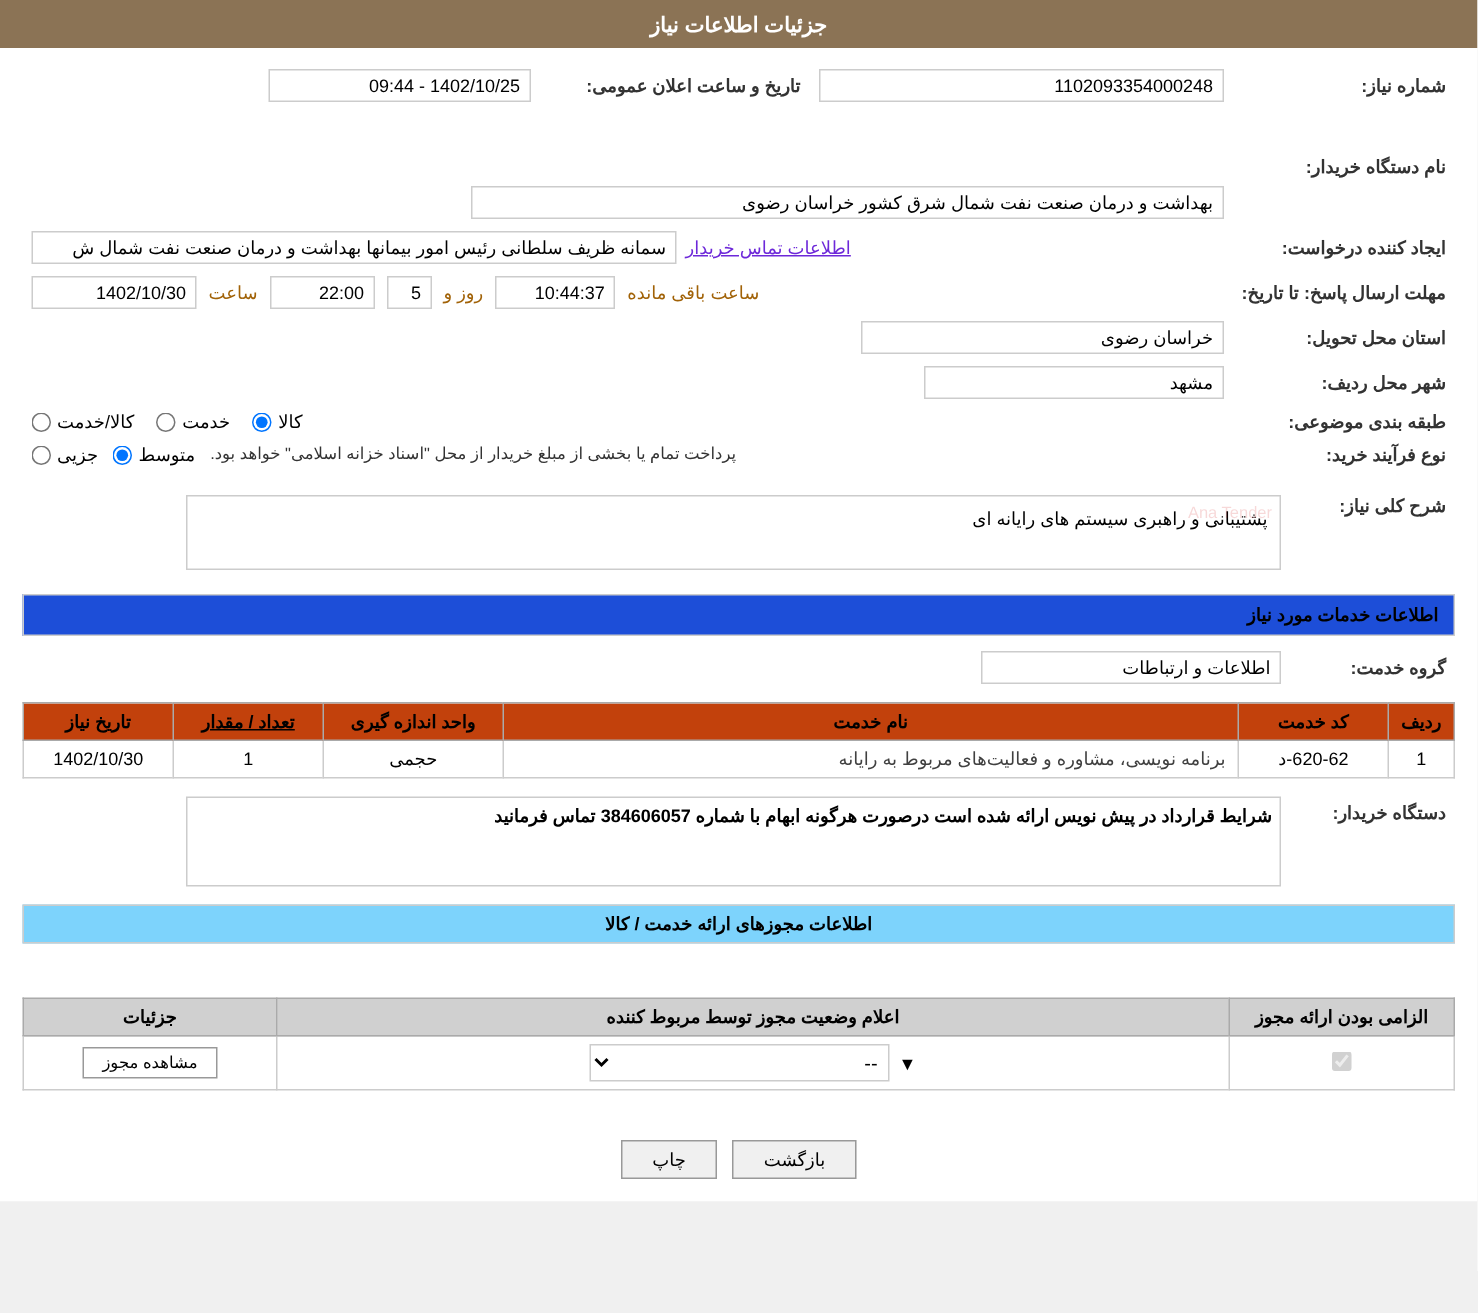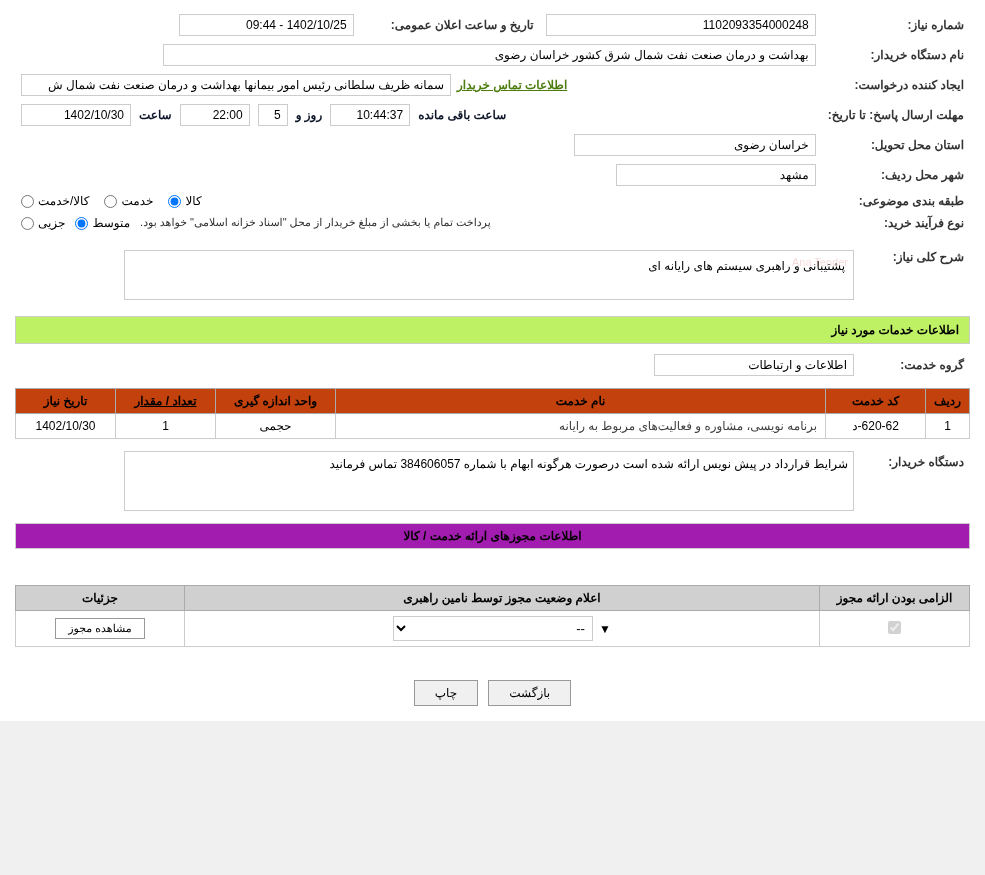--- a/index.html
+++ b/index.html
@@ -45,27 +45,26 @@
       text-align: right;
     }
     .input-box {
       border: 1px solid #ccc;
       background: #fff;
       padding: 3px 6px;
       text-align: right;
       display: inline-block;
     }
     .blue-link {
-      color: #4d7c0f;
+      color: #6d28d9;
       text-decoration: underline;
       cursor: pointer;
-      font-weight: bold;
     }
     .section-header {
-      background: #bef264;
+      background: #1d4ed8;
       border: 1px solid #ccc;
       padding: 6px 10px;
       font-weight: bold;
       text-align: right;
       margin: 8px 0 6px 0;
     }
     .radio-group {
       display: flex;
       flex-direction: row-reverse;
       gap: 15px;
@@ -109,21 +108,21 @@
     }
     .notes-box {
       border: 1px solid #ccc;
       background: #fff;
       min-height: 60px;
       padding: 5px;
       text-align: right;
       width: 100%;
     }
     .section-divider {
-      background: #a21caf;
+      background: #7dd3fc;
       border: 1px solid #ccc;
       padding: 5px 6px;
       text-align: center;
       margin: 8px 0;
       font-weight: bold;
     }
     .permit-table {
       width: 100%;
       border-collapse: collapse;
       margin: 8px 0;
@@ -158,22 +157,22 @@
       font-size: 11px;
     }
     .footer-buttons {
       text-align: center;
       padding: 15px;
       display: flex;
       justify-content: center;
       gap: 10px;
     }
     .inline-label {
-      font-weight: bold;
-      color: #0f172a;
+      font-weight: normal;
+      color: #a16207;
     }
     .row-flex {
       display: flex;
       flex-direction: row-reverse;
       align-items: center;
       gap: 8px;
     }
     .checkbox-cell {
       text-align: center;
     }
@@ -188,41 +187,44 @@
       border: 1px solid #ccc;
       padding: 8px;
       margin: 4px 0;
     }
   </style>
 </head>
 <body>
 
 <div class="page-wrapper">
 
+  <div class="header-bar">
+    <span>جزئیات اطلاعات نیاز</span>
+  </div>
 
   <div class="main-content">
 
     <table class="info-table">
 
       <tbody>
           <tr>
         <td class="label-cell" style="width:110px;">شماره نیاز:</td>
         <td class="value-cell" style="width:280px;">
           <div class="input-box" style="width:270px;">1102093354000248</div>
         </td>
         <td class="label-cell" style="width:180px;">تاریخ و ساعت اعلان عمومی:</td>
         <td class="value-cell">
           <div class="input-box" style="width:175px;">1402/10/25 - 09:44</div>
         </td>
       </tr>
 
       <tr>
         <td class="label-cell">نام دستگاه خریدار:</td>
         <td class="value-cell" colspan="3">
-          <div class="input-box" style="width:653px;">بهداشت و درمان صنعت نفت شمال شرق کشور   خراسان رضوی</div>
+          <div class="input-box" style="width:502px;margin-top:48px;">بهداشت و درمان صنعت نفت شمال شرق کشور   خراسان رضوی</div>
         </td>
       </tr>
 
       <tr>
         <td class="label-cell">ایجاد کننده درخواست:</td>
         <td class="value-cell" colspan="3">
           <div style="display:flex; flex-direction:row-reverse; align-items:center; gap:6px;">
             <div class="input-box" style="width:430px;">سمانه ظریف سلطانی رئیس امور بیمانها بهداشت و درمان صنعت نفت شمال ش</div>
             <span class="blue-link">اطلاعات تماس خریدار</span>
           </div>
@@ -345,37 +347,37 @@
           <td>1402/10/30</td>
         </tr>
       </tbody>
     </table>
 
     <table class="info-table">
       <tbody>
           <tr>
         <td class="label-cell" style="width:110px; vertical-align:top; padding-top:8px;">دستگاه خریدار:</td>
         <td>
-          <div class="notes-box" style="width:730px;">
+          <div class="notes-box" style="width:730px;font-weight:bold;">
             <span>شرایط قرارداد در پیش نویس ارائه شده است درصورت هرگونه ابهام با شماره 384606057 تماس فرمانید</span>
           </div>
         </td>
       </tr>
     </tbody>
       </table>
 
     <div class="section-divider">اطلاعات مجوزهای ارائه خدمت / کالا</div>
 
     <div style="height:20px;"></div>
 
     <table class="permit-table">
       <thead>
         <tr>
           <th style="width:150px;">الزامی بودن ارائه مجوز</th>
-          <th>اعلام وضعیت مجوز توسط نامین راهبری</th>
+          <th>اعلام وضعیت مجوز توسط مربوط کننده</th>
           <th style="width:169px;">جزئیات</th>
         </tr>
       </thead>
       <tbody>
         <tr>
           <td class="checkbox-cell">
             <input type="checkbox" checked="" disabled="" style="">
           </td>
           <td>
             <div style="display:flex; flex-direction:row-reverse; align-items:center; justify-content:center; gap:6px;">

